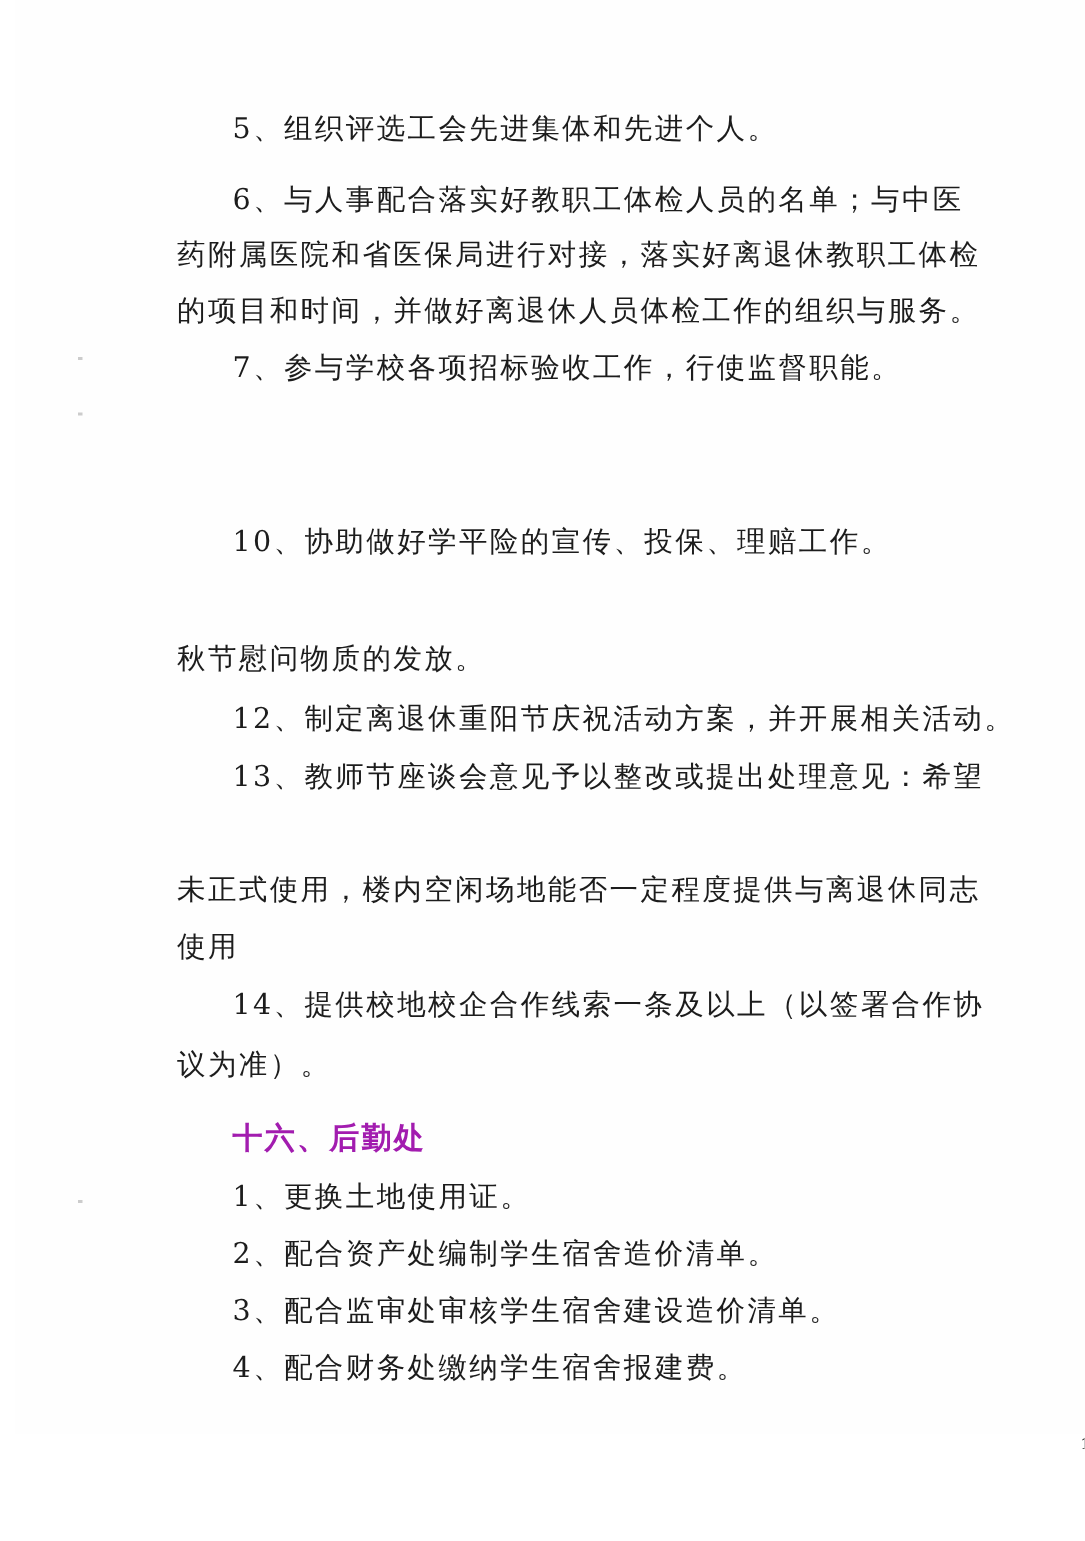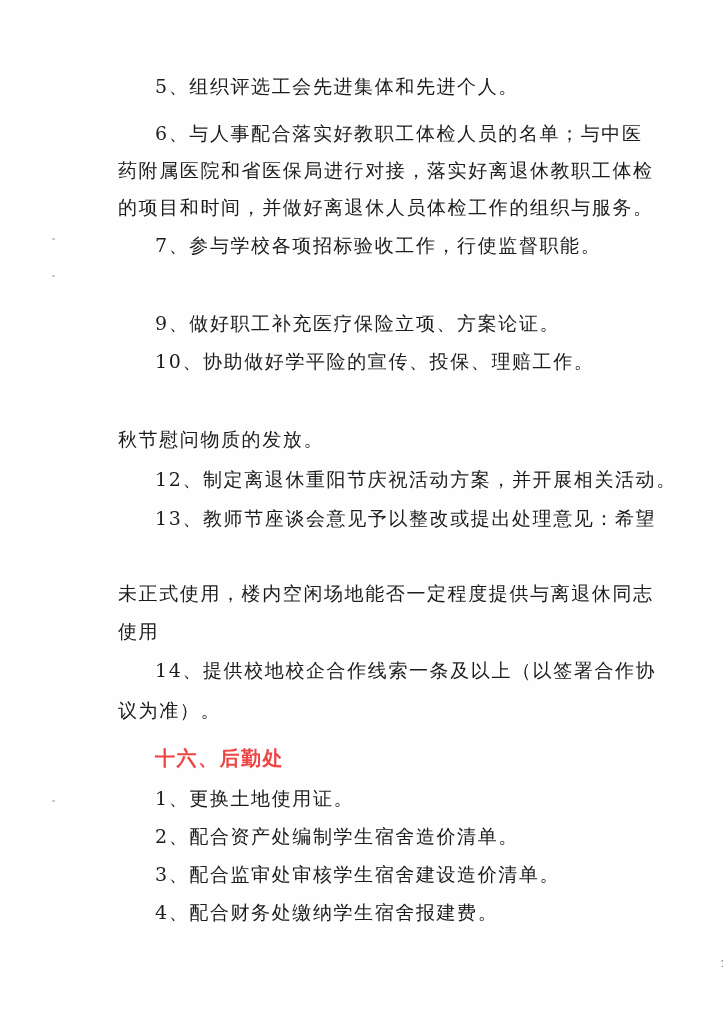--- a/index.html
+++ b/index.html
@@ -32,21 +32,21 @@
       color: #1c1c1c;
     }
     .indent { left: 145px; }
     .heading {
       position: absolute;
       left: 145px;
       font-size: 20px;
       font-weight: bold;
       letter-spacing: 1.5px;
       white-space: nowrap;
-      color: #ef4444;
+      color: #a21caf;
     }
     .page-number {
       position: absolute;
       left: 0;
       width: 723px;
       top: 958px;
       text-align: right;
       font-size: 10px;
       color: #222;
     }
@@ -69,21 +69,20 @@
 
   <div class="line indent" style="top:73px">5、组织评选工会先进集体和先进个人。</div>
 
   <div class="line indent" style="top:120px">6、与人事配合落实好教职工体检人员的名单；与中医</div>
   <div class="line" style="top:194px">的项目和时间，并做好离退休人员体检工作的组织与服务。</div>
   <div class="line" style="top:157px">药附属医院和省医保局进行对接，落实好离退休教职工体检</div>
 
   <div class="line indent" style="top:232px">7、参与学校各项招标验收工作，行使监督职能。</div>
 
 
-  <div class="line indent" style="top:310px">9、做好职工补充医疗保险立项、方案论证。</div>
 
   <div class="line indent" style="top:348px">10、协助做好学平险的宣传、投保、理赔工作。</div>
 
   <div class="line" style="top:426px">秋节慰问物质的发放。</div>
 
   <div class="line indent" style="top:466px">12、制定离退休重阳节庆祝活动方案，并开展相关活动。</div>
 
   <div class="line indent" style="top:505px">13、教师节座谈会意见予以整改或提出处理意见：希望</div>
   <div class="line" style="top:580px">未正式使用，楼内空闲场地能否一定程度提供与离退休同志</div>
   <div class="line" style="top:618px">使用</div>

